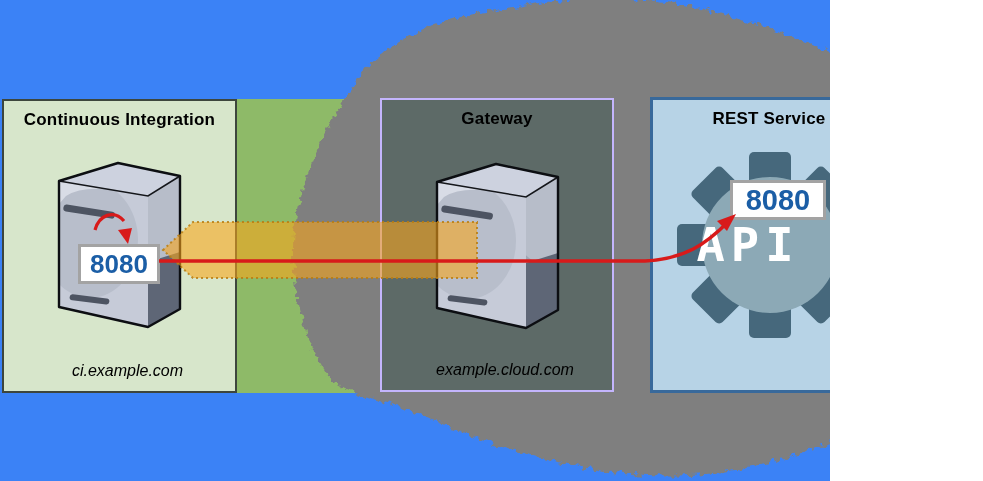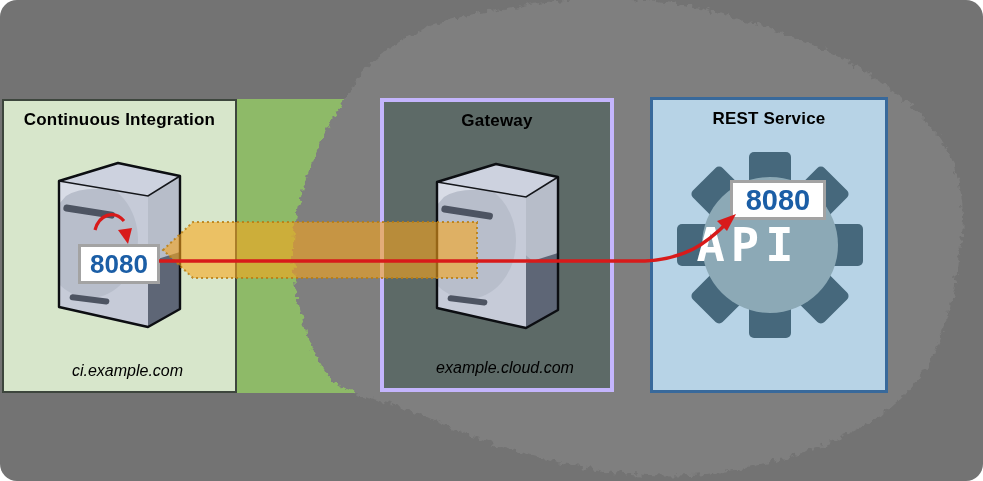--- a/index.html
+++ b/index.html
@@ -1,37 +1,36 @@
 <!DOCTYPE html>
 <html style="--cloud-fill: #7f7f7f; --ci-zone-fill: #d7e6cb; --ci-outer-fill: #8eba68; --gateway-zone-fill: #5d6a67; --rest-zone-fill: #b7d3e6; --rest-zone-border: #38699b; --tunnel-orange: #f9a61a; --tunnel-dot-border: #b97d10; --connection-red: #d81a1a; --port-text-blue: #1b5ea6; --port-border-blue: #2e6da4; --gear-dark: #46687c; --gear-circle: #8ca9b6;"><head>
 <meta charset="utf-8">
 <style>
   html,body{margin:0;padding:0;background:#fff;}
   .stage{
-    position:relative;width:983px;height:481px;background:#737373;overflow:hidden;
+    position:relative;width:830px;height:481px;background:#3b82f6;overflow:hidden;
     font-family:"Liberation Sans",sans-serif;
-    border-radius:17px;
   }
   .layer{position:absolute;left:0;top:0;width:983px;height:481px;pointer-events:none;}
   .zone{position:absolute;box-sizing:border-box;}
   .zone-title{
     text-align:center;font-weight:bold;font-size:17px;color:#000;
     margin-top:9px;letter-spacing:.2px;
   }
   .hostname{
     position:absolute;bottom:11px;left:8px;width:100%;text-align:center;
     font-style:italic;font-size:16px;color:#000;
   }
   .zone-ci{
     left:2px;top:99px;width:235px;height:294px;
     background:var(--ci-zone-fill,#d7e6cb);border:2px solid #3d463d;
   }
   .zone-gateway{
     left:380px;top:98px;width:234px;height:294px;
-    background:var(--gateway-zone-fill,#5d6a67);border:4px solid #c4b5fd;
+    background:var(--gateway-zone-fill,#5d6a67);border:2px solid #c4b5fd;
   }
   .zone-rest{
     left:650px;top:97px;width:238px;height:296px;
     background:var(--rest-zone-fill,#b7d3e6);border:3px solid var(--rest-zone-border,#38699b);
   }
   .icon-abs{position:absolute;pointer-events:none;}
   .port-badge{
     position:absolute;background:#ffffff;border:3px solid #a3a3a3;box-sizing:border-box;
     color:var(--port-text-blue,#1b5ea6);font-weight:bold;
     display:flex;align-items:center;justify-content:center;

